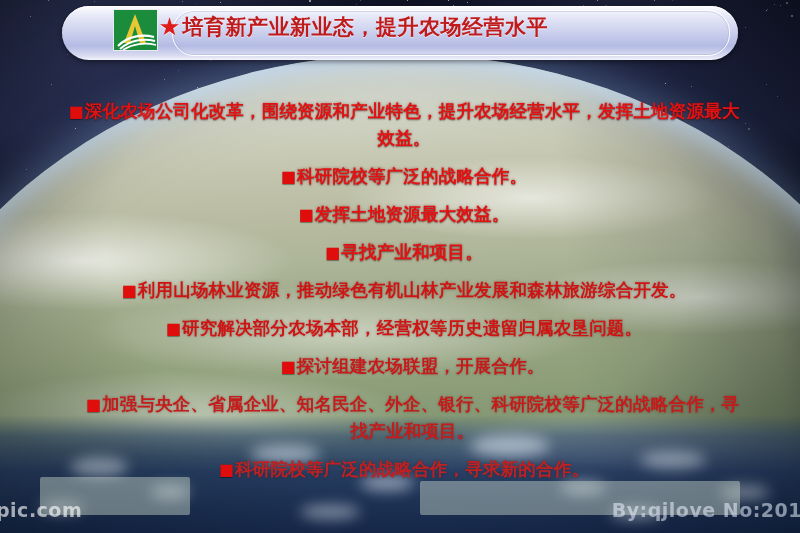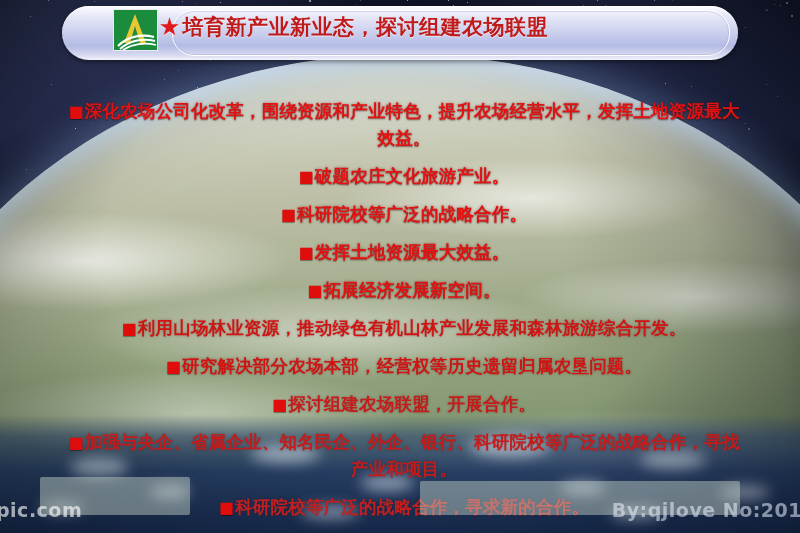--- a/index.html
+++ b/index.html
@@ -148,21 +148,21 @@
     text-align:center;
   }
   .bullet .mk{
     color:#e00d0d;
     font-size:16px;
     margin-right:1px;
     text-shadow:0 1px 1px rgba(0,0,0,.4);
   }
   
   .b6,.b7{color:#cf1414;text-shadow:0 0 3px rgba(80,0,0,.35);}
-  .b8,.b9{color:#c51b1b;text-shadow:0 0 3px rgba(70,0,0,.32);}
+  .b8,.b9{color:#c51b1b;text-shadow:0 0 3px rgba(70,0,0,.32);margin-left:17px;}
   .b10{color:#c22020;text-shadow:0 0 3px rgba(60,0,0,.30);}
 
   
   .wm{
     position:absolute;
     font-family:"DejaVu Sans","Liberation Sans",sans-serif;
     font-weight:bold;
     color:rgba(255,255,255,.62);
     white-space:nowrap;
     pointer-events:none;
@@ -366,38 +366,35 @@
       <rect x="0" y="0" width="43" height="40" fill="#1a8c3c"></rect>
       <path d="M21 4 L32 33 L26 33 L21 16 L16 33 L10 33 Z" fill="#e8c832"></path>
       <path d="M4 36 C14 26, 28 24, 40 27" stroke="#ffffff" stroke-width="2.2" fill="none"></path>
       <path d="M6 39 C16 30, 30 28, 41 31" stroke="#ffffff" stroke-width="2" fill="none"></path>
       <path d="M9 40 C18 34, 31 32, 42 35" stroke="#ffffff" stroke-width="1.8" fill="none"></path>
     </svg>
   </div>
 
   <div class="title-text">
     <span class="title-star">★</span>
-    <span>培育新产业新业态，探讨组建农场联盟</span>
+    <span>培育新产业新业态，提升农场经营水平</span>
   </div>
 
   <div class="body">
     <div class="bullet b1">
       <span class="mk">■</span><span>深化农场公司化改革，围绕资源和产业特色，提升农场经营水平，发挥土地资源最大效益。</span>
     </div>
-    <div class="bullet b2">
-      <span class="mk">■</span><span>破题农庄文化旅游产业。</span>
-    </div>
     <div class="bullet b3">
       <span class="mk">■</span><span>科研院校等广泛的战略合作。</span>
     </div>
     <div class="bullet b4">
       <span class="mk">■</span><span>发挥土地资源最大效益。</span>
     </div>
     <div class="bullet b5">
-      <span class="mk">■</span><span>拓展经济发展新空间。</span>
+      <span class="mk">■</span><span>寻找产业和项目。</span>
     </div>
     <div class="bullet b6">
       <span class="mk">■</span><span>利用山场林业资源，推动绿色有机山林产业发展和森林旅游综合开发。</span>
     </div>
     <div class="bullet b7">
       <span class="mk">■</span><span>研究解决部分农场本部，经营权等历史遗留归属农垦问题。</span>
     </div>
     <div class="bullet b8">
       <span class="mk">■</span><span>探讨组建农场联盟，开展合作。</span>
     </div>

